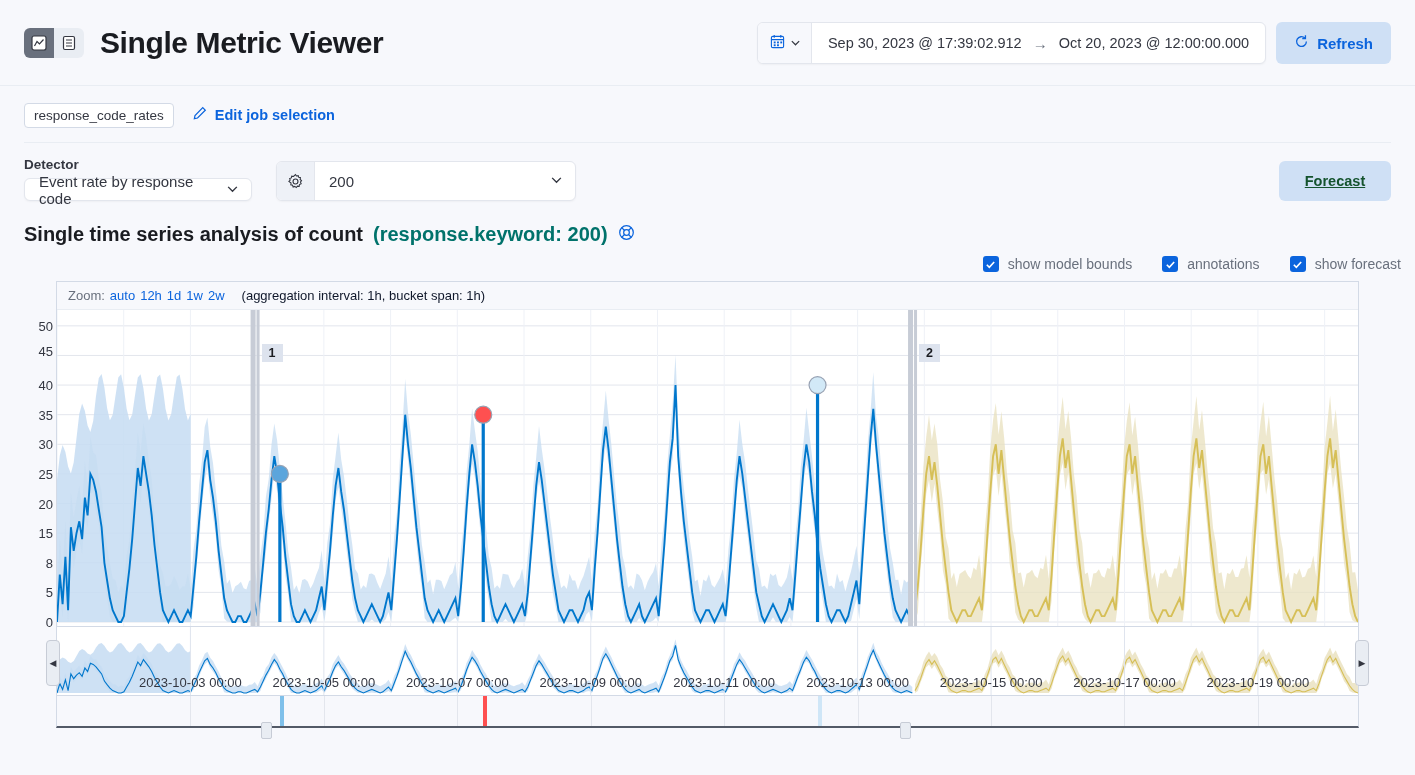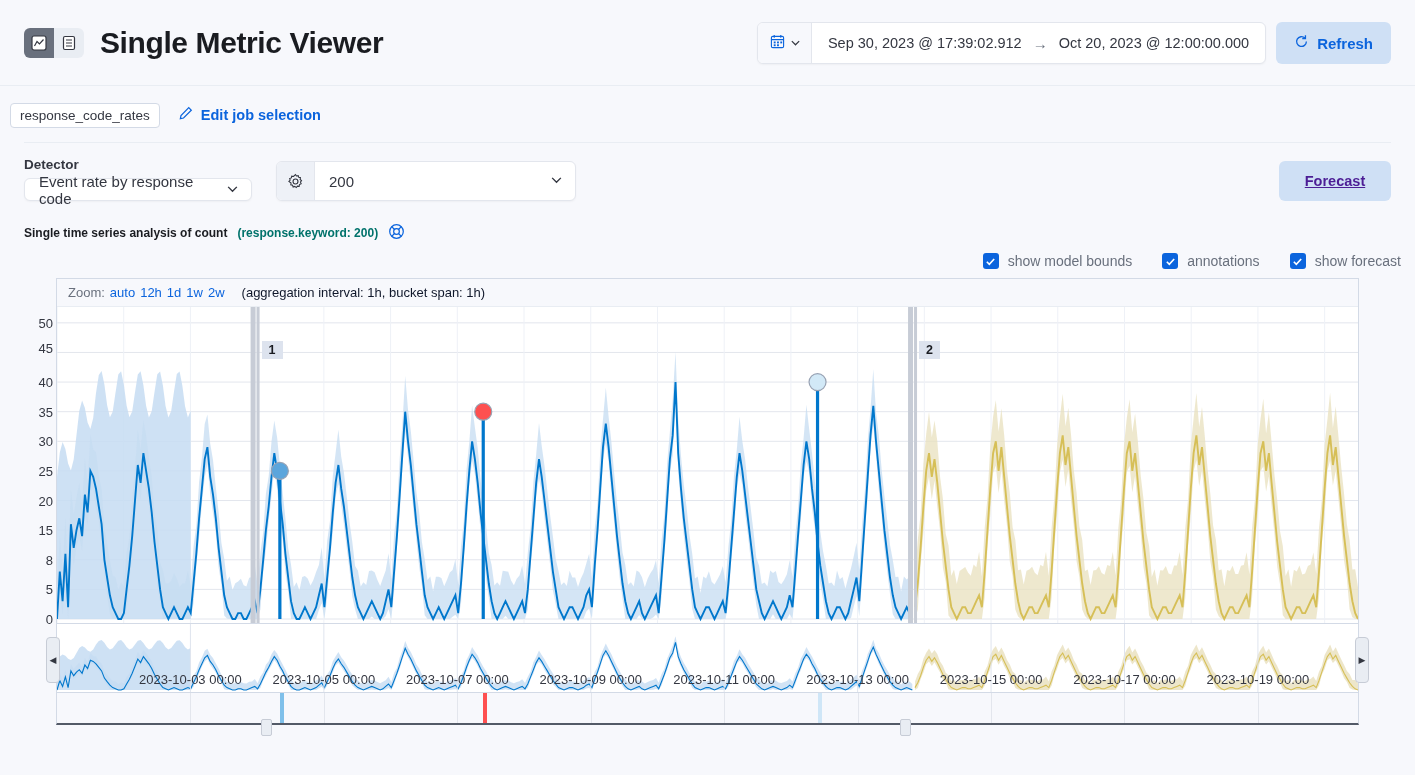--- a/index.html
+++ b/index.html
@@ -73,21 +73,21 @@
     font-size:15px; font-weight:bold;
     display:flex; align-items:center; gap:8px;
     padding:0 18px;
     cursor:pointer;
     font-family:"Liberation Sans", sans-serif;
   }
 
   
   .jobsel-row {
     display:flex; align-items:center;
-    padding:14px 24px 0 10px;
+    padding:14px 24px 0 24px;
     height:44px;
   }
   .job-badge {
     border:1px solid #d3dae6;
     border-radius:4px;
     background:#fff;
     padding:4px 9px;
     font-size:13.5px;
     color:#343741;
     cursor:pointer;
@@ -140,32 +140,32 @@
     border-right:1px solid #e3e6ed;
     display:flex; align-items:center; justify-content:center;
   }
   .kw-value { flex:1; padding-left:14px; font-size:15px; }
   .kw-caret { padding-right:12px; }
   .forecast-btn {
     position:absolute; right:24px; bottom:0;
     width:112px; height:40px;
     background:#cfe0f5;
     border:none; border-radius:6px;
-    color:#4c1d95;
+    color:#14532d;
     font-size:14.5px; font-weight:bold;
     text-decoration:underline;
     cursor:pointer;
     font-family:"Liberation Sans", sans-serif;
   }
 
   
   .chart-title-row {
     padding:22px 24px 0 24px;
     display:flex; align-items:center; gap:10px;
-    font-size:12px; font-weight:bold;
+    font-size:20px; font-weight:bold;
   }
   .title-main { color:#1a1c21; }
   .title-accent { color:#00726b; }
 
   
   .cb-row {
     display:flex; justify-content:flex-end; align-items:center;
     gap:30px;
     padding:10px 14px 0 24px;
   }

